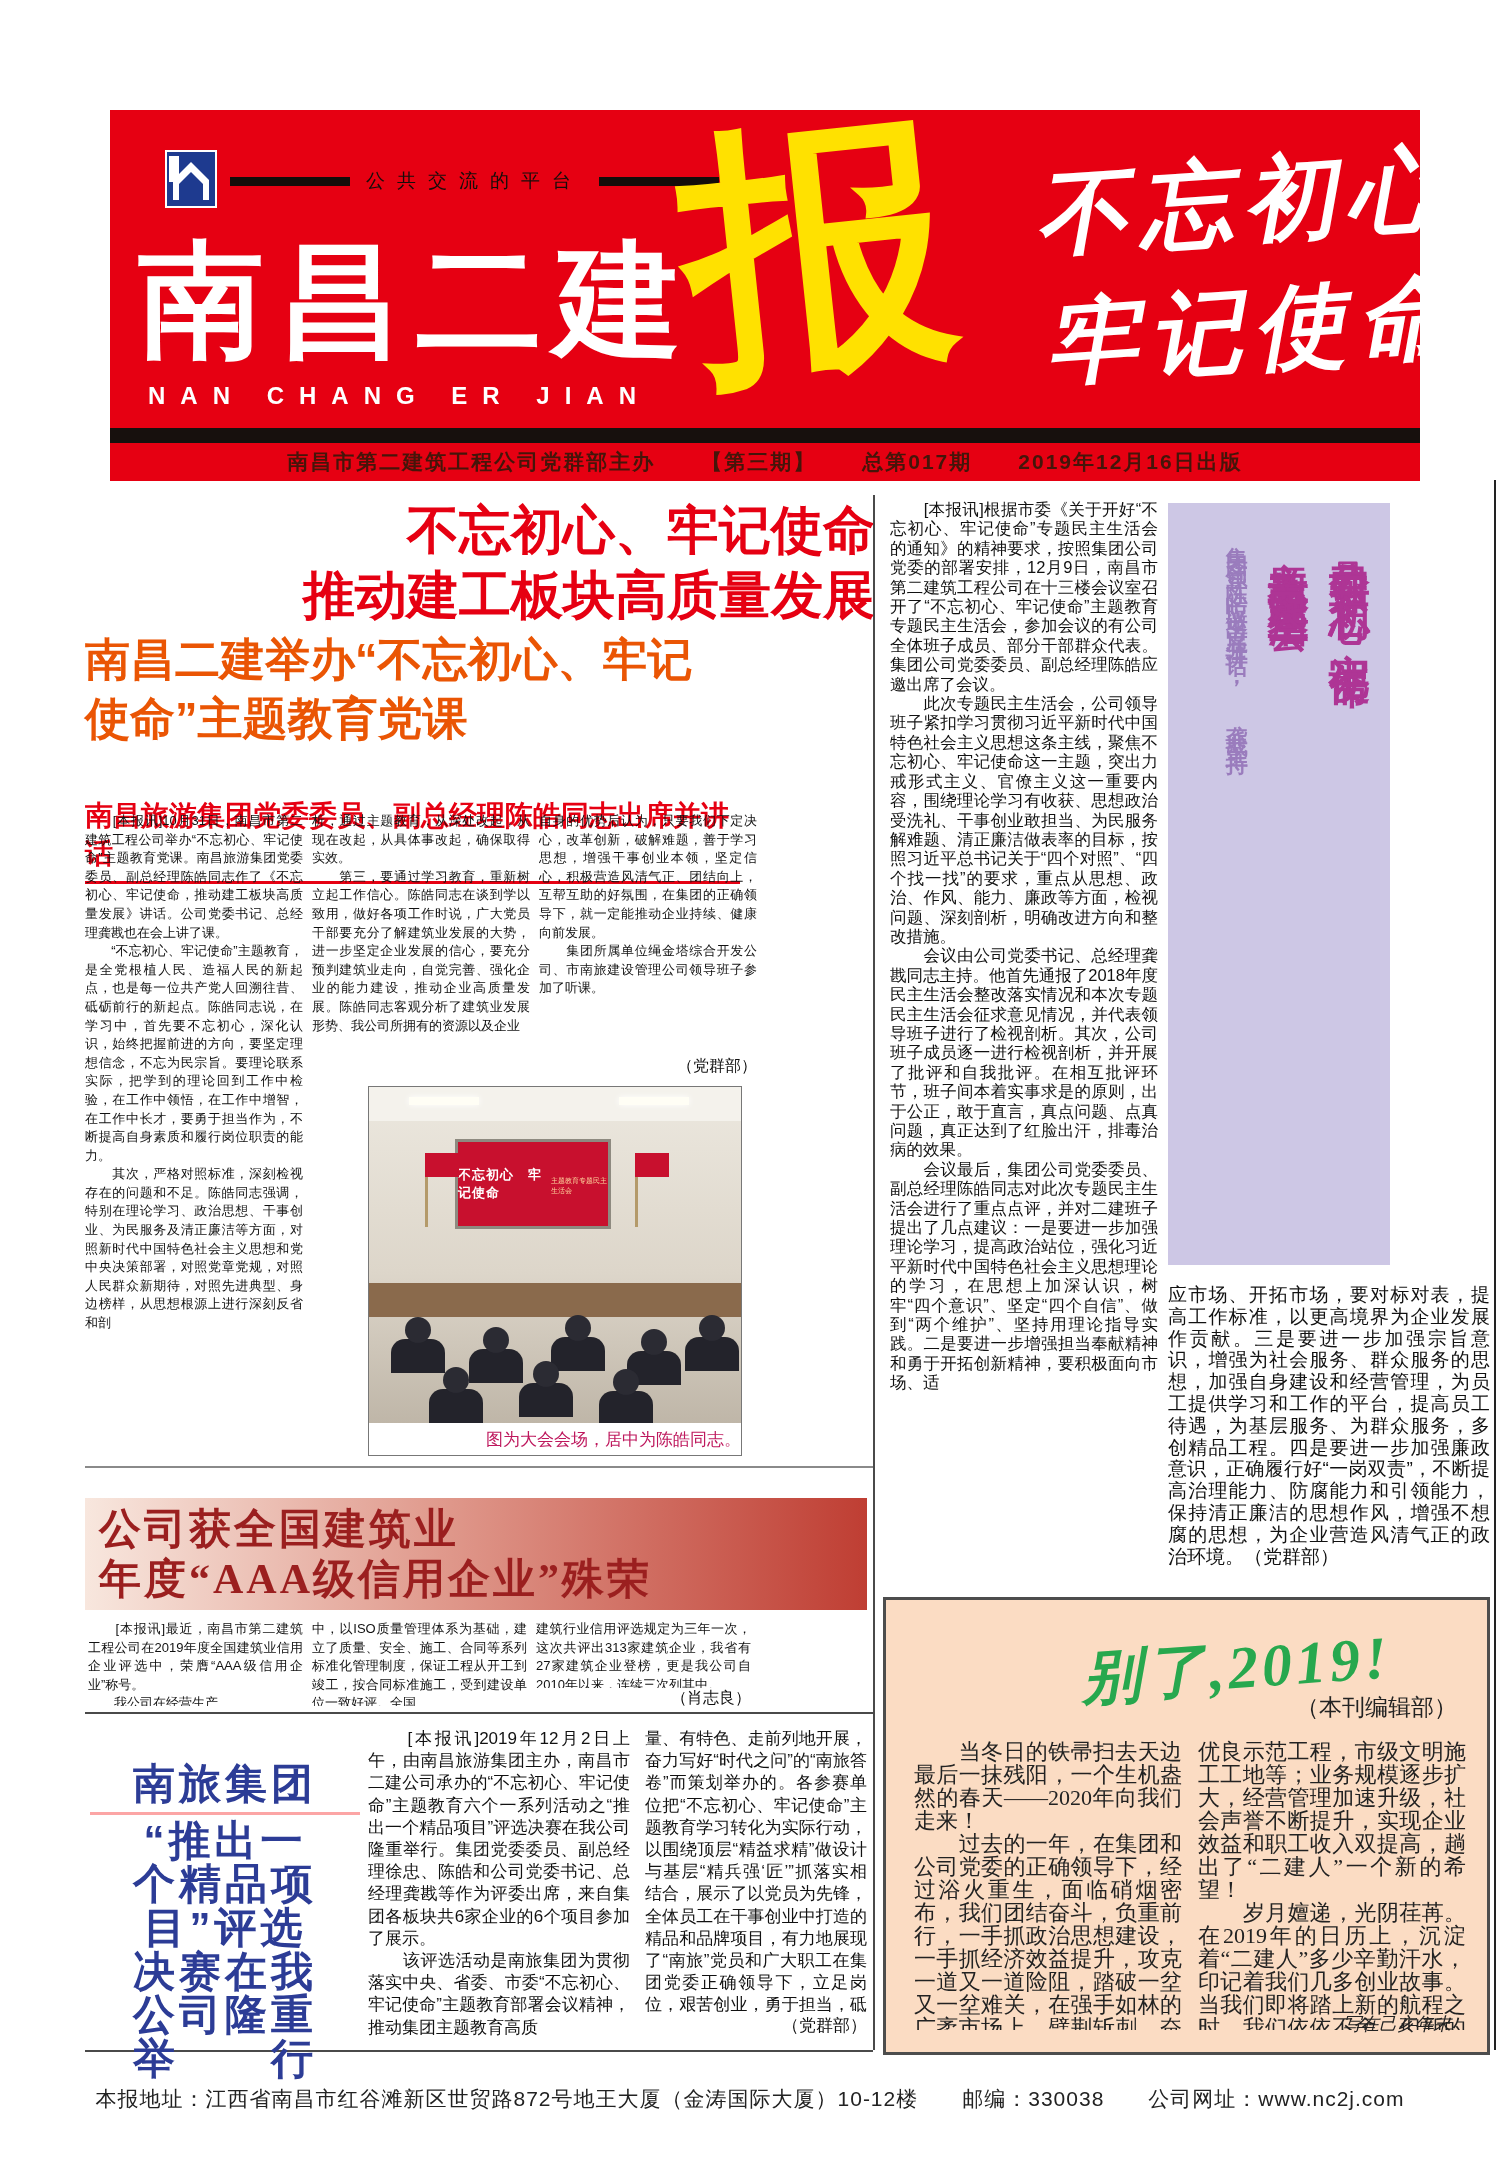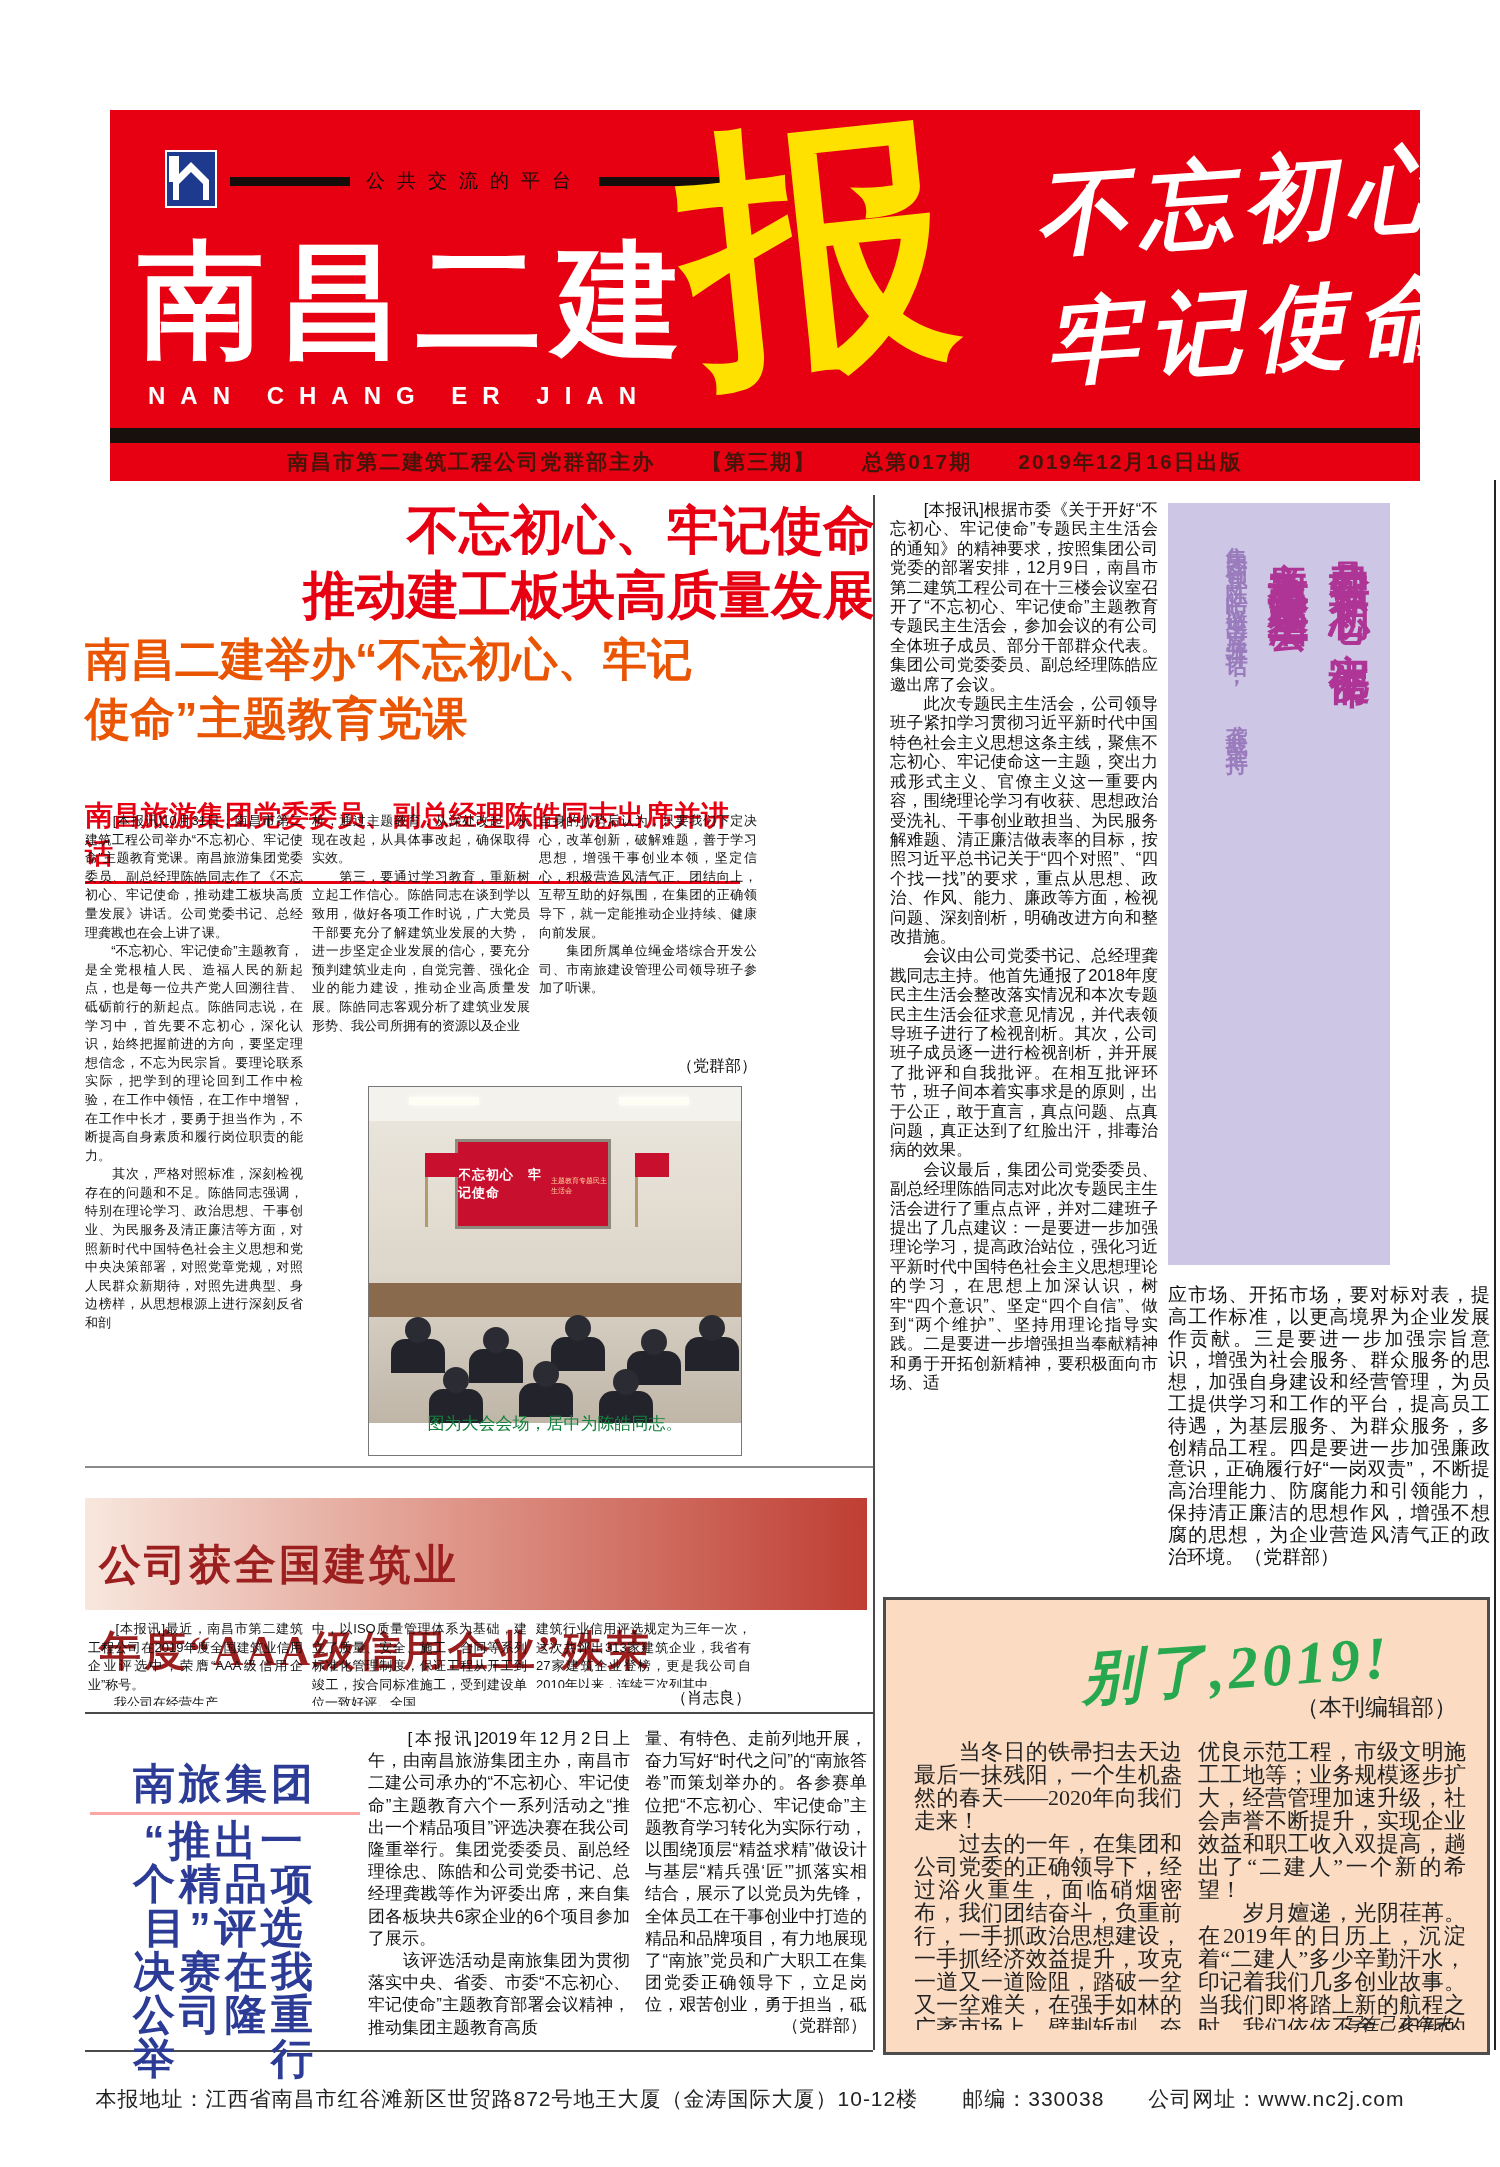--- a/index.html
+++ b/index.html
@@ -41,33 +41,33 @@
   .lightbar{position:absolute;top:10px;width:70px;height:8px;background:#fffef5;box-shadow:0 0 6px #fff;}
   .screen{position:absolute;left:86px;top:52px;width:150px;height:84px;background:#c8102e;
           border:3px solid #8e8a80;display:flex;flex-direction:row;align-items:center;justify-content:center;}
   .screen .t1{color:#fff;font-size:13px;font-weight:bold;letter-spacing:1px;}
   .screen .t2{color:#ffd9a0;font-size:7px;margin-top:4px;}
   .flag{position:absolute;width:34px;height:24px;background:#c8102e;}
   .pole{position:absolute;width:3px;height:70px;background:#b49a6a;}
   .desk{position:absolute;left:0;top:196px;width:100%;height:34px;background:#8a6a4c;}
   .head{position:absolute;width:26px;height:26px;border-radius:50%;background:#2b2b33;}
   .shoulder{position:absolute;width:54px;height:34px;border-radius:14px 14px 0 0;background:#23232b;}
-  .caption{position:absolute;left:0;bottom:20px;width:100%;text-align:center;font-size:17px;color:#15803d;}
+  .caption{position:absolute;left:0;bottom:4px;width:100%;text-align:right;font-size:17px;color:#be185d;}
   
   .v-box{left:1168px;top:503px;width:222px;height:762px;background:#cdc7e5;
          writing-mode:vertical-rl;padding:26px 16px;}
   .v-head{display:block;font-size:41px;font-weight:bold;color:#ae3595;letter-spacing:5px;
           line-height:1.2;margin-left:12px;font-family:"Liberation Sans",sans-serif;}
   .v-kick{display:block;font-size:22px;color:#9a7cbd;font-weight:bold;letter-spacing:9px;margin-left:20px;}
   
   .aaa-banner{left:85px;top:1498px;width:782px;height:112px;
               background:linear-gradient(90deg,#f8e7de 0%,#e09a8d 45%,#bf3e33 100%);
               padding:6px 14px;}
   .aaa-banner div{font-family:"Liberation Serif",serif;font-weight:bold;color:#9b1f1f;
-                  font-size:42px;line-height:1.2;letter-spacing:3px;margin-top:36px;}
+                  font-size:42px;line-height:1.2;letter-spacing:3px;}
   
   .c-line{width:270px;text-align:center;font-size:42px;font-weight:bold;color:#2c3c96;
           line-height:1.04;letter-spacing:4px;}
   .c-underline{border-bottom:3px solid #fca5a5;padding-bottom:6px;margin-bottom:4px;}
   
   .farewell{left:883px;top:1597px;width:607px;height:458px;background:#fbdcc3;border:3px solid #4d4d4d;}
   .fw-title{position:absolute;left:195px;top:28px;font-size:60px;font-weight:bold;color:#27a84e;
             font-family:"Liberation Serif",serif;font-style:italic;transform:rotate(-4deg);letter-spacing:4px;}
   .fw-byline{position:absolute;right:30px;top:92px;font-size:23px;color:#222;}
   .fw-col{position:absolute;top:140px;width:268px;height:290px;font-size:22px;line-height:23px;

